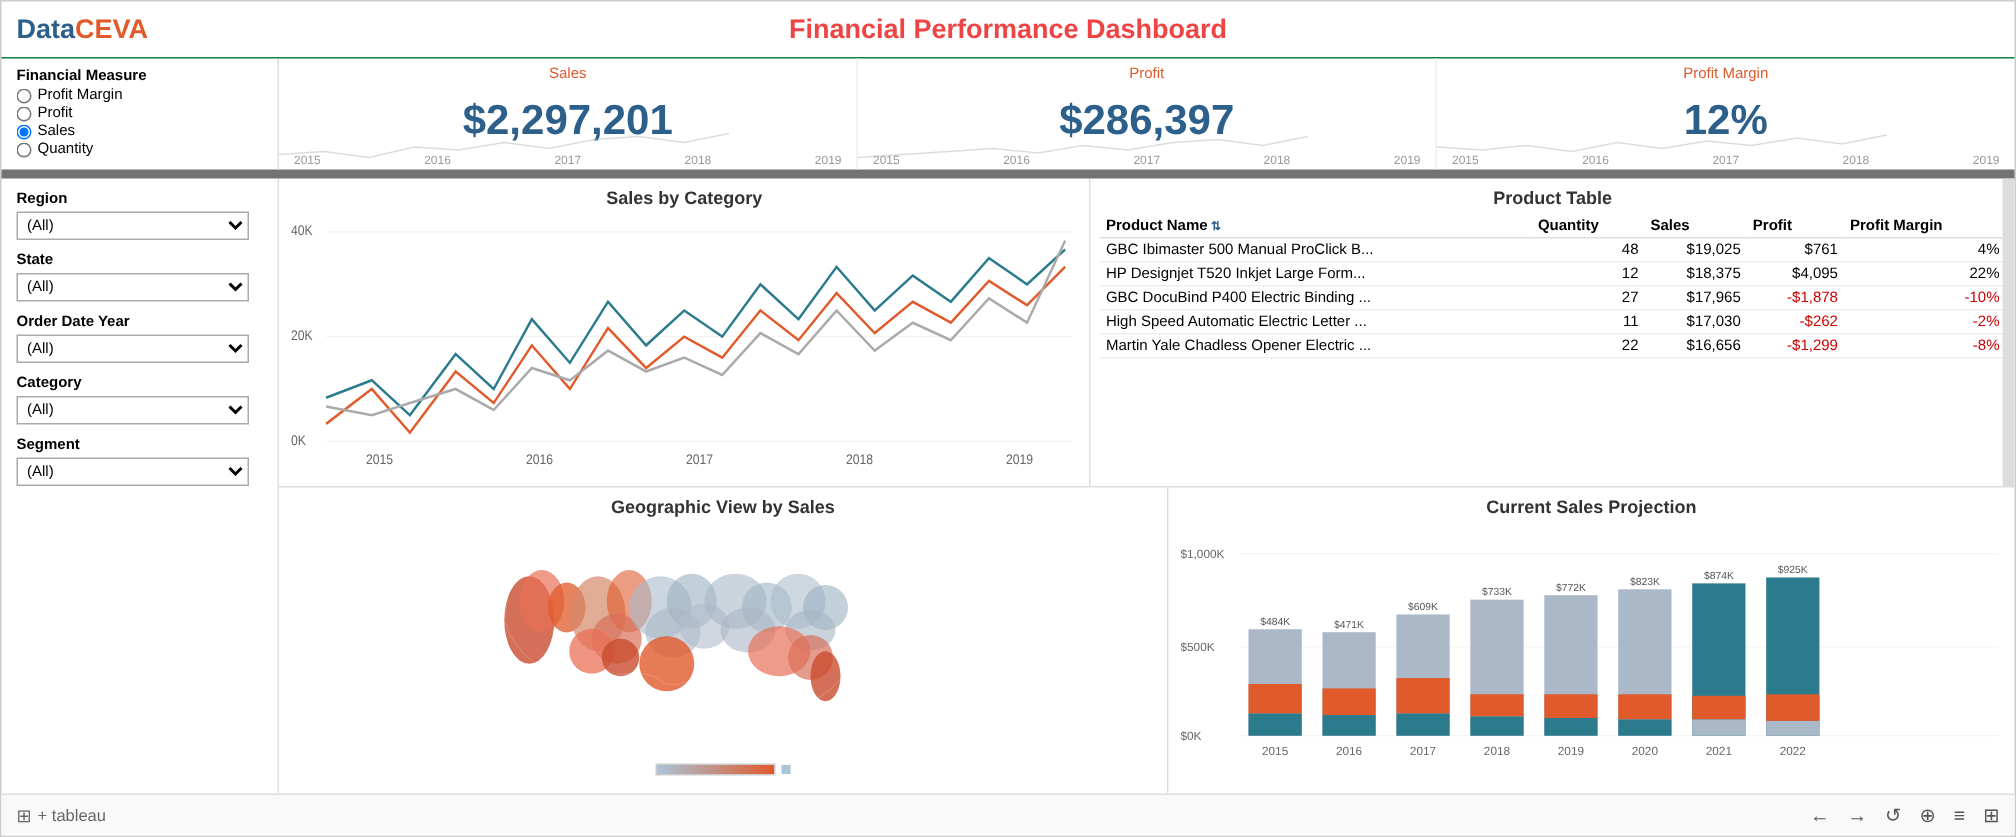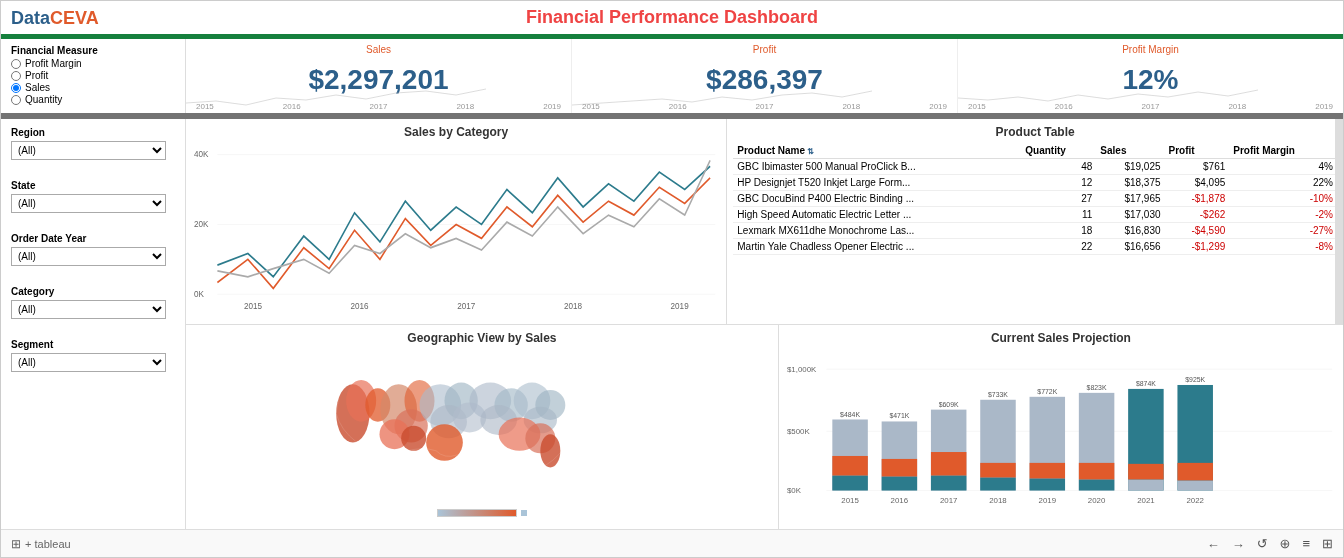--- a/index.html
+++ b/index.html
@@ -1,21 +1,21 @@
 <!DOCTYPE html>
 <html><head>
   <meta charset="utf-8">
   <style>
     * { box-sizing: border-box; margin: 0; padding: 0; }
     body { font-family: Arial, sans-serif; background: #fff; width: 1344px; height: 558px; overflow: hidden; font-size: 11px; }
 
     .dashboard { width: 1344px; height: 558px; display: flex; flex-direction: column; border: 1px solid #ccc; }
 
     
-    .header { display: flex; align-items: center; justify-content: center; padding: 6px 10px; border-bottom: 5px solid #15803d; position: relative; height: 38px; }
+    .header { display: flex; align-items: center; justify-content: center; padding: 6px 10px; border-bottom: 1px solid #15803d; position: relative; height: 38px; }
     .logo { position: absolute; left: 10px; top: 50%; transform: translateY(-50%); font-size: 18px; font-weight: bold; }
     .logo-data { color: #2c5f8a; }
     .logo-ceva { color: #e05a2b; }
     .page-title { font-size: 18px; font-weight: bold; color: #ef4444; }
 
     
     .kpi-row { display: flex; height: 80px; border-bottom: 6px solid #737373; }
     .filter-panel { width: 185px; min-width: 185px; padding: 6px 10px; border-right: 1px solid #ddd; font-size: 10px; }
     .filter-panel .filter-label { font-weight: bold; font-size: 10px; margin-bottom: 2px; }
     .filter-panel .radio-item { display: flex; align-items: center; gap: 4px; margin-bottom: 1px; }
@@ -25,21 +25,21 @@
     .kpi-panel:last-child { border-right: none; }
     .kpi-label { font-size: 10px; color: #e05a2b; position: absolute; top: 5px; }
     .kpi-value { font-size: 28px; font-weight: bold; color: #2c5f8a; margin-top: 8px; }
     .kpi-sparkline { position: absolute; bottom: 0; left: 0; right: 0; height: 30px; opacity: 0.4; }
     .kpi-year-labels { display: flex; justify-content: space-between; font-size: 8px; color: #999; padding: 0 10px; width: 100%; position: absolute; bottom: 2px; }
 
     
     .main-content { flex: 1; display: flex; overflow: hidden; }
 
     
-    .sidebar { width: 185px; min-width: 185px; padding: 8px 10px; border-right: 1px solid #ddd; display: flex; flex-direction: column; gap: 20px; }
+    .sidebar { width: 185px; min-width: 185px; padding: 8px 10px; border-right: 1px solid #ddd; display: flex; flex-direction: column; gap: 8px; }
     .filter-group label { font-weight: bold; font-size: 10px; display: block; margin-bottom: 3px; }
     .filter-group select { width: 155px; font-size: 10px; padding: 2px; border: 1px solid #aaa; background: #fff; }
 
     
     .charts-area { flex: 1; display: flex; flex-direction: column; }
     .charts-top { display: flex; flex: 1; border-bottom: 1px solid #ddd; }
     .charts-bottom { display: flex; flex: 1; }
 
     
     .chart-panel { flex: 1; padding: 6px; border-right: 1px solid #ddd; display: flex; flex-direction: column; }
@@ -257,27 +257,20 @@
         <td class="num" style="color:#c00">-10%</td>
       </tr>
                 <tr>
         <td style="max-width:200px;overflow:hidden;text-overflow:ellipsis;">High Speed Automatic Electric Letter ...</td>
         <td class="num">11</td>
         <td class="num">$17,030</td>
         <td class="num" style="color:#c00">-$262</td>
         <td class="num" style="color:#c00">-2%</td>
       </tr>
                 <tr>
-        <td style="max-width:200px;overflow:hidden;text-overflow:ellipsis;">Lexmark MX611dhe Monochrome Las...</td>
-        <td class="num">18</td>
-        <td class="num">$16,830</td>
-        <td class="num" style="color:#c00">-$4,590</td>
-        <td class="num" style="color:#c00">-27%</td>
-      </tr>
-                <tr>
         <td style="max-width:200px;overflow:hidden;text-overflow:ellipsis;">Martin Yale Chadless Opener Electric ...</td>
         <td class="num">22</td>
         <td class="num">$16,656</td>
         <td class="num" style="color:#c00">-$1,299</td>
         <td class="num" style="color:#c00">-8%</td>
       </tr>
               </tbody>
           </table>
           <div class="scrollbar-stub"></div>
         </div>

